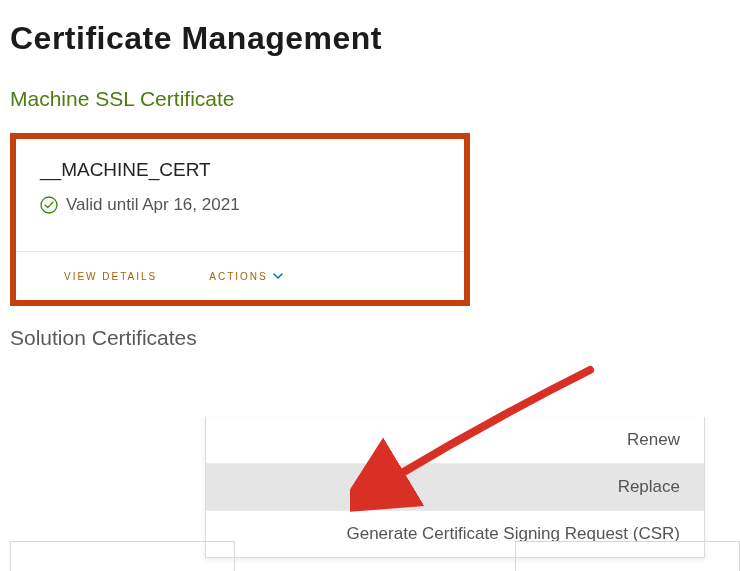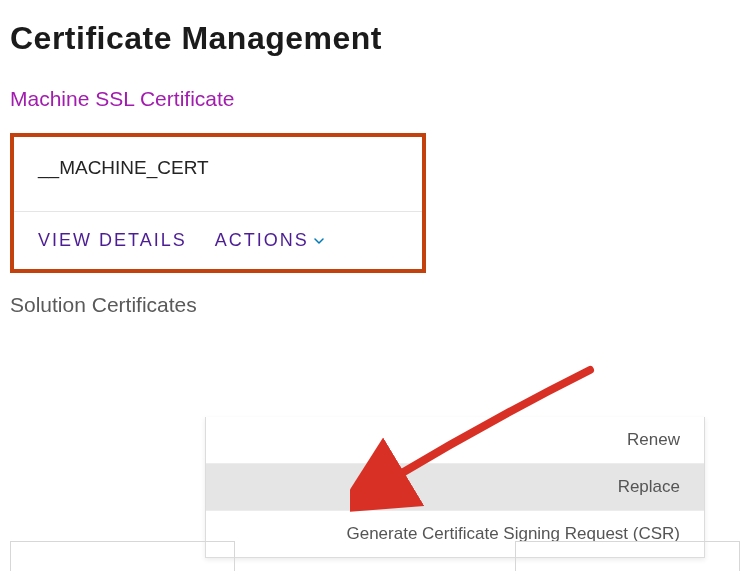--- a/index.html
+++ b/index.html
@@ -1,46 +1,47 @@
 <!DOCTYPE html>
 <html><head>
 <meta charset="utf-8">
 <style>
   * { box-sizing: border-box; margin: 0; padding: 0; }
   html, body { width: 740px; height: 571px; font-family: "Helvetica Neue", Arial, sans-serif; background: #ffffff; color: #333; overflow: hidden; }
   .page { padding: 20px 10px 0 10px; position: relative; }
   .page-title { font-size: 32px; font-weight: 700; color: #1b1b1b; letter-spacing: 0.5px; margin-bottom: 30px; }
-  .section-title { font-size: 21px; font-weight: 300; color: #a21caf; margin-bottom: 22px; }
+  .section-title { font-size: 21px; font-weight: 300; color: #4d7c0f; margin-bottom: 22px; }
   .cert-card {
-    width: 416px;
-    border: 4px solid #c2410c;
+    width: 460px;
+    border: 6px solid #c2410c;
     background: #fff;
   }
   .card-body { padding: 20px 24px 18px 24px; }
   .cert-name { font-size: 19px; font-weight: 400; color: #242424; margin-bottom: 14px; }
   .validity-row { display: flex; align-items: center; gap: 8px; margin-bottom: 18px; }
   .check-icon svg { display: block; }
   .validity-text { font-size: 17px; font-weight: 300; color: #555; }
   .desc { font-size: 16px; font-weight: 300; color: #555; }
   .card-actions {
     border-top: 1px solid #e5e5e5;
     padding: 18px 24px 18px 24px;
     display: flex;
     align-items: center;
     gap: 28px;
   }
   .link-btn {
-    color: #4c1d95;
-    font-size: 18px;
+    color: #a16207;
+    font-size: 10px;
     letter-spacing: 2px;
     font-weight: 500;
     cursor: pointer;
     display: inline-flex;
     align-items: center;
     gap: 4px;
+    margin-left: 24px;
   }
   .chevron { width: 12px; height: 12px; display: inline-flex; align-items: center; justify-content: center; }
   .solution-title { font-size: 21px; font-weight: 300; color: #5a5a5a; margin-top: 20px; }
   
   .dropdown-menu {
     position: absolute;
     left: 205px;
     top: 417px;
     width: 500px;
     background: #fff;
@@ -88,20 +89,29 @@
 
 <div class="page">
 
   <h1 class="page-title">Certificate Management</h1>
 
   <div class="section-title">Machine SSL Certificate</div>
 
   <div class="cert-card">
     <div class="card-body">
       <div class="cert-name">__MACHINE_CERT</div>
+      <div class="validity-row">
+        <span class="check-icon">
+          <svg width="18" height="18" viewBox="0 0 18 18">
+            <circle cx="9" cy="9" r="8" fill="none" stroke="#3c8500" stroke-width="1.3"></circle>
+            <path d="M5.2 9.2 L7.8 11.6 L12.8 6.2" fill="none" stroke="#3c8500" stroke-width="1.3" stroke-linecap="round" stroke-linejoin="round"></path>
+          </svg>
+        </span>
+        <span class="validity-text">Valid until Apr 16, 2021</span>
+      </div>
     </div>
     <div class="card-actions">
       <span class="link-btn">VIEW DETAILS</span>
       <span class="link-btn">
         <span>ACTIONS</span>
         <span class="chevron">
           <svg width="10" height="10" viewBox="0 0 10 10">
               <path d="M1 3 L5 7 L9 3" fill="none" stroke="#0079b8" stroke-width="1.5" stroke-linecap="round" stroke-linejoin="round"></path>
             </svg>
         </span>

